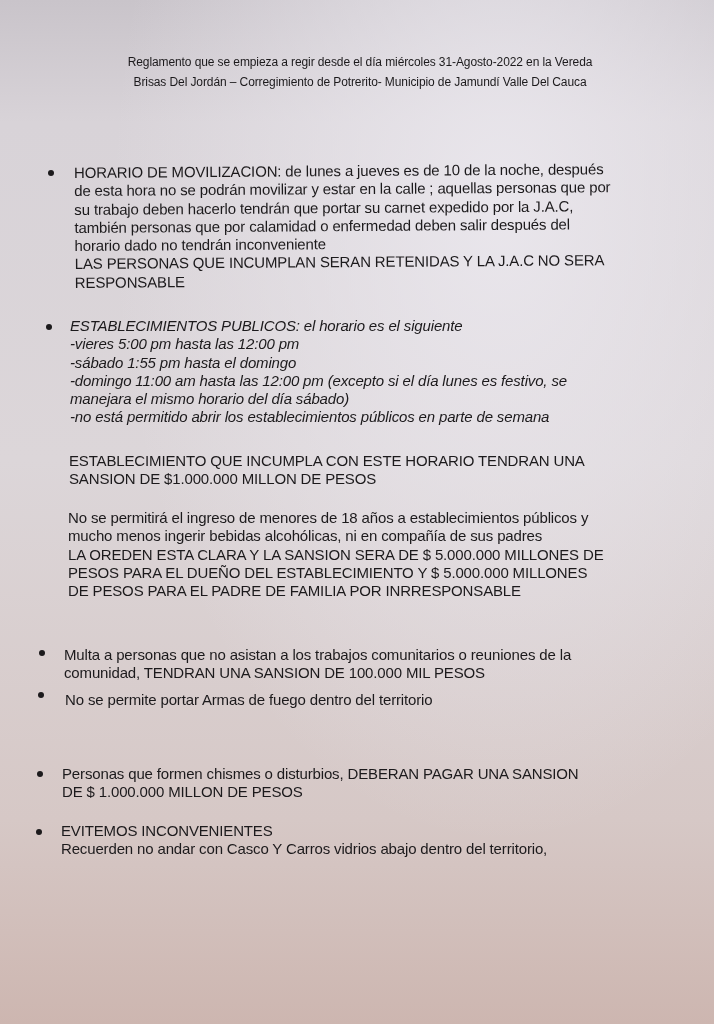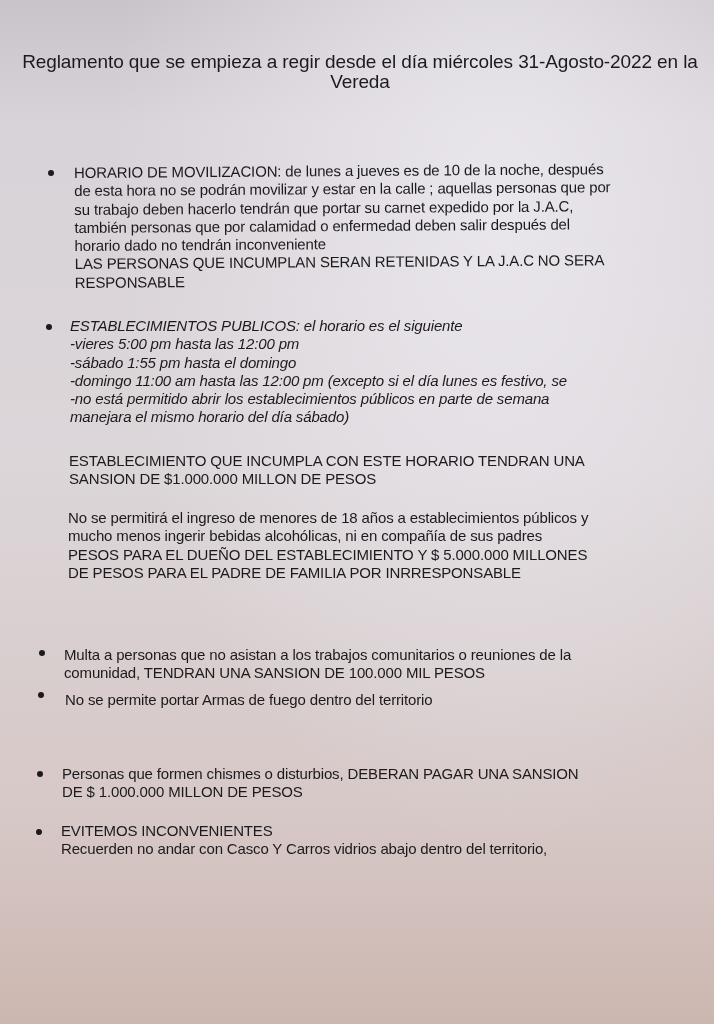--- a/index.html
+++ b/index.html
@@ -7,67 +7,69 @@
     width: 714px; height: 1024px; overflow: hidden; position: relative;
     background:
       radial-gradient(ellipse at 70% 20%, rgba(235,232,238,0.9) 0%, rgba(235,232,238,0) 55%),
       linear-gradient(180deg, #c9c4ca 0%, #d8d3d8 12%, #dcd6d9 45%, #d6c8c6 80%, #cdb6b0 100%);
     font-family: "Liberation Sans", sans-serif;
     color: #1c1a1c;
   }
   .page { position: absolute; left: 0; top: 0; width: 714px; height: 1024px; }
   .title {
     position: absolute; left: 20px; top: 52px; width: 680px;
-    text-align: center; font-size: 19px; line-height: 20px; letter-spacing: -0.1px;
+    text-align: center; font-size: 12px; line-height: 20px; letter-spacing: -0.1px;
   }
   .title span { display: block; }
   .block { position: absolute; font-size: 15px; line-height: 18.3px; letter-spacing: -0.15px; }
   .block .ln { display: block; white-space: nowrap; }
   .bullet {
     position: absolute; width: 6px; height: 6px; border-radius: 50%; background: #1c1a1c;
   }
 </style>
 </head>
 <body>
 
 <div class="page">
 
   <div class="title">
     <span>Reglamento que se empieza a regir desde el día miércoles 31-Agosto-2022  en la Vereda</span>
+    <span>Brisas Del Jordán – Corregimiento de Potrerito- Municipio de Jamundí Valle Del Cauca</span>
   </div>
 
   <div class="bullet" style="left:48px; top:170px;"></div>
   <div class="block" style="left:74px; top:164px; transform: rotate(-0.4deg); transform-origin: left top;">
     <span class="ln">HORARIO DE MOVILIZACION: de lunes a jueves es de 10 de la noche, después</span>
     <span class="ln">de esta hora no se podrán movilizar y estar en la calle ; aquellas personas que por</span>
     <span class="ln">su trabajo deben hacerlo tendrán que portar su carnet expedido por la J.A.C,</span>
     <span class="ln">también personas que por calamidad o enfermedad deben salir después del</span>
     <span class="ln">horario dado no tendrán inconveniente</span>
     <span class="ln">LAS PERSONAS QUE INCUMPLAN SERAN RETENIDAS Y LA J.A.C NO SERA</span>
     <span class="ln">RESPONSABLE</span>
   </div>
 
   <div class="bullet" style="left:46px; top:324px;"></div>
   <div class="block" style="left:70px; top:317px;font-style:italic;">
     <span class="ln">ESTABLECIMIENTOS PUBLICOS: el horario es el siguiente</span>
     <span class="ln">-vieres 5:00 pm hasta las 12:00 pm</span>
     <span class="ln">-sábado 1:55 pm hasta el domingo</span>
     <span class="ln">-domingo 11:00 am hasta las 12:00 pm (excepto si el día lunes es festivo, se</span>
+    <span class="ln">manejara el mismo horario del día sábado)</span>
     <span class="ln">-no está permitido abrir los establecimientos públicos en parte de semana</span>
-    <span class="ln">manejara el mismo horario del día sábado)</span>
   </div>
 
   <div class="block" style="left:69px; top:452px;">
     <span class="ln">ESTABLECIMIENTO QUE INCUMPLA CON ESTE HORARIO TENDRAN UNA</span>
     <span class="ln">SANSION DE  $1.000.000 MILLON DE PESOS</span>
   </div>
 
   <div class="block" style="left:68px; top:509px;">
     <span class="ln">No se permitirá el ingreso de menores de 18 años a establecimientos públicos y</span>
     <span class="ln">mucho menos ingerir bebidas alcohólicas, ni en compañía de sus padres</span>
+    <span class="ln">LA OREDEN ESTA CLARA Y LA SANSION SERA DE $ 5.000.000 MILLONES DE</span>
     <span class="ln">PESOS PARA EL DUEÑO DEL ESTABLECIMIENTO Y $ 5.000.000 MILLONES</span>
     <span class="ln">DE PESOS PARA EL PADRE DE FAMILIA POR INRRESPONSABLE</span>
   </div>
 
   <div class="bullet" style="left:39px; top:650px;"></div>
   <div class="block" style="left:65px; top:644px;margin-top:47px;">
     <span class="ln">No se permite portar Armas de fuego dentro del territorio</span>
   </div>
 
   <div class="bullet" style="left:38px; top:692px;"></div>

